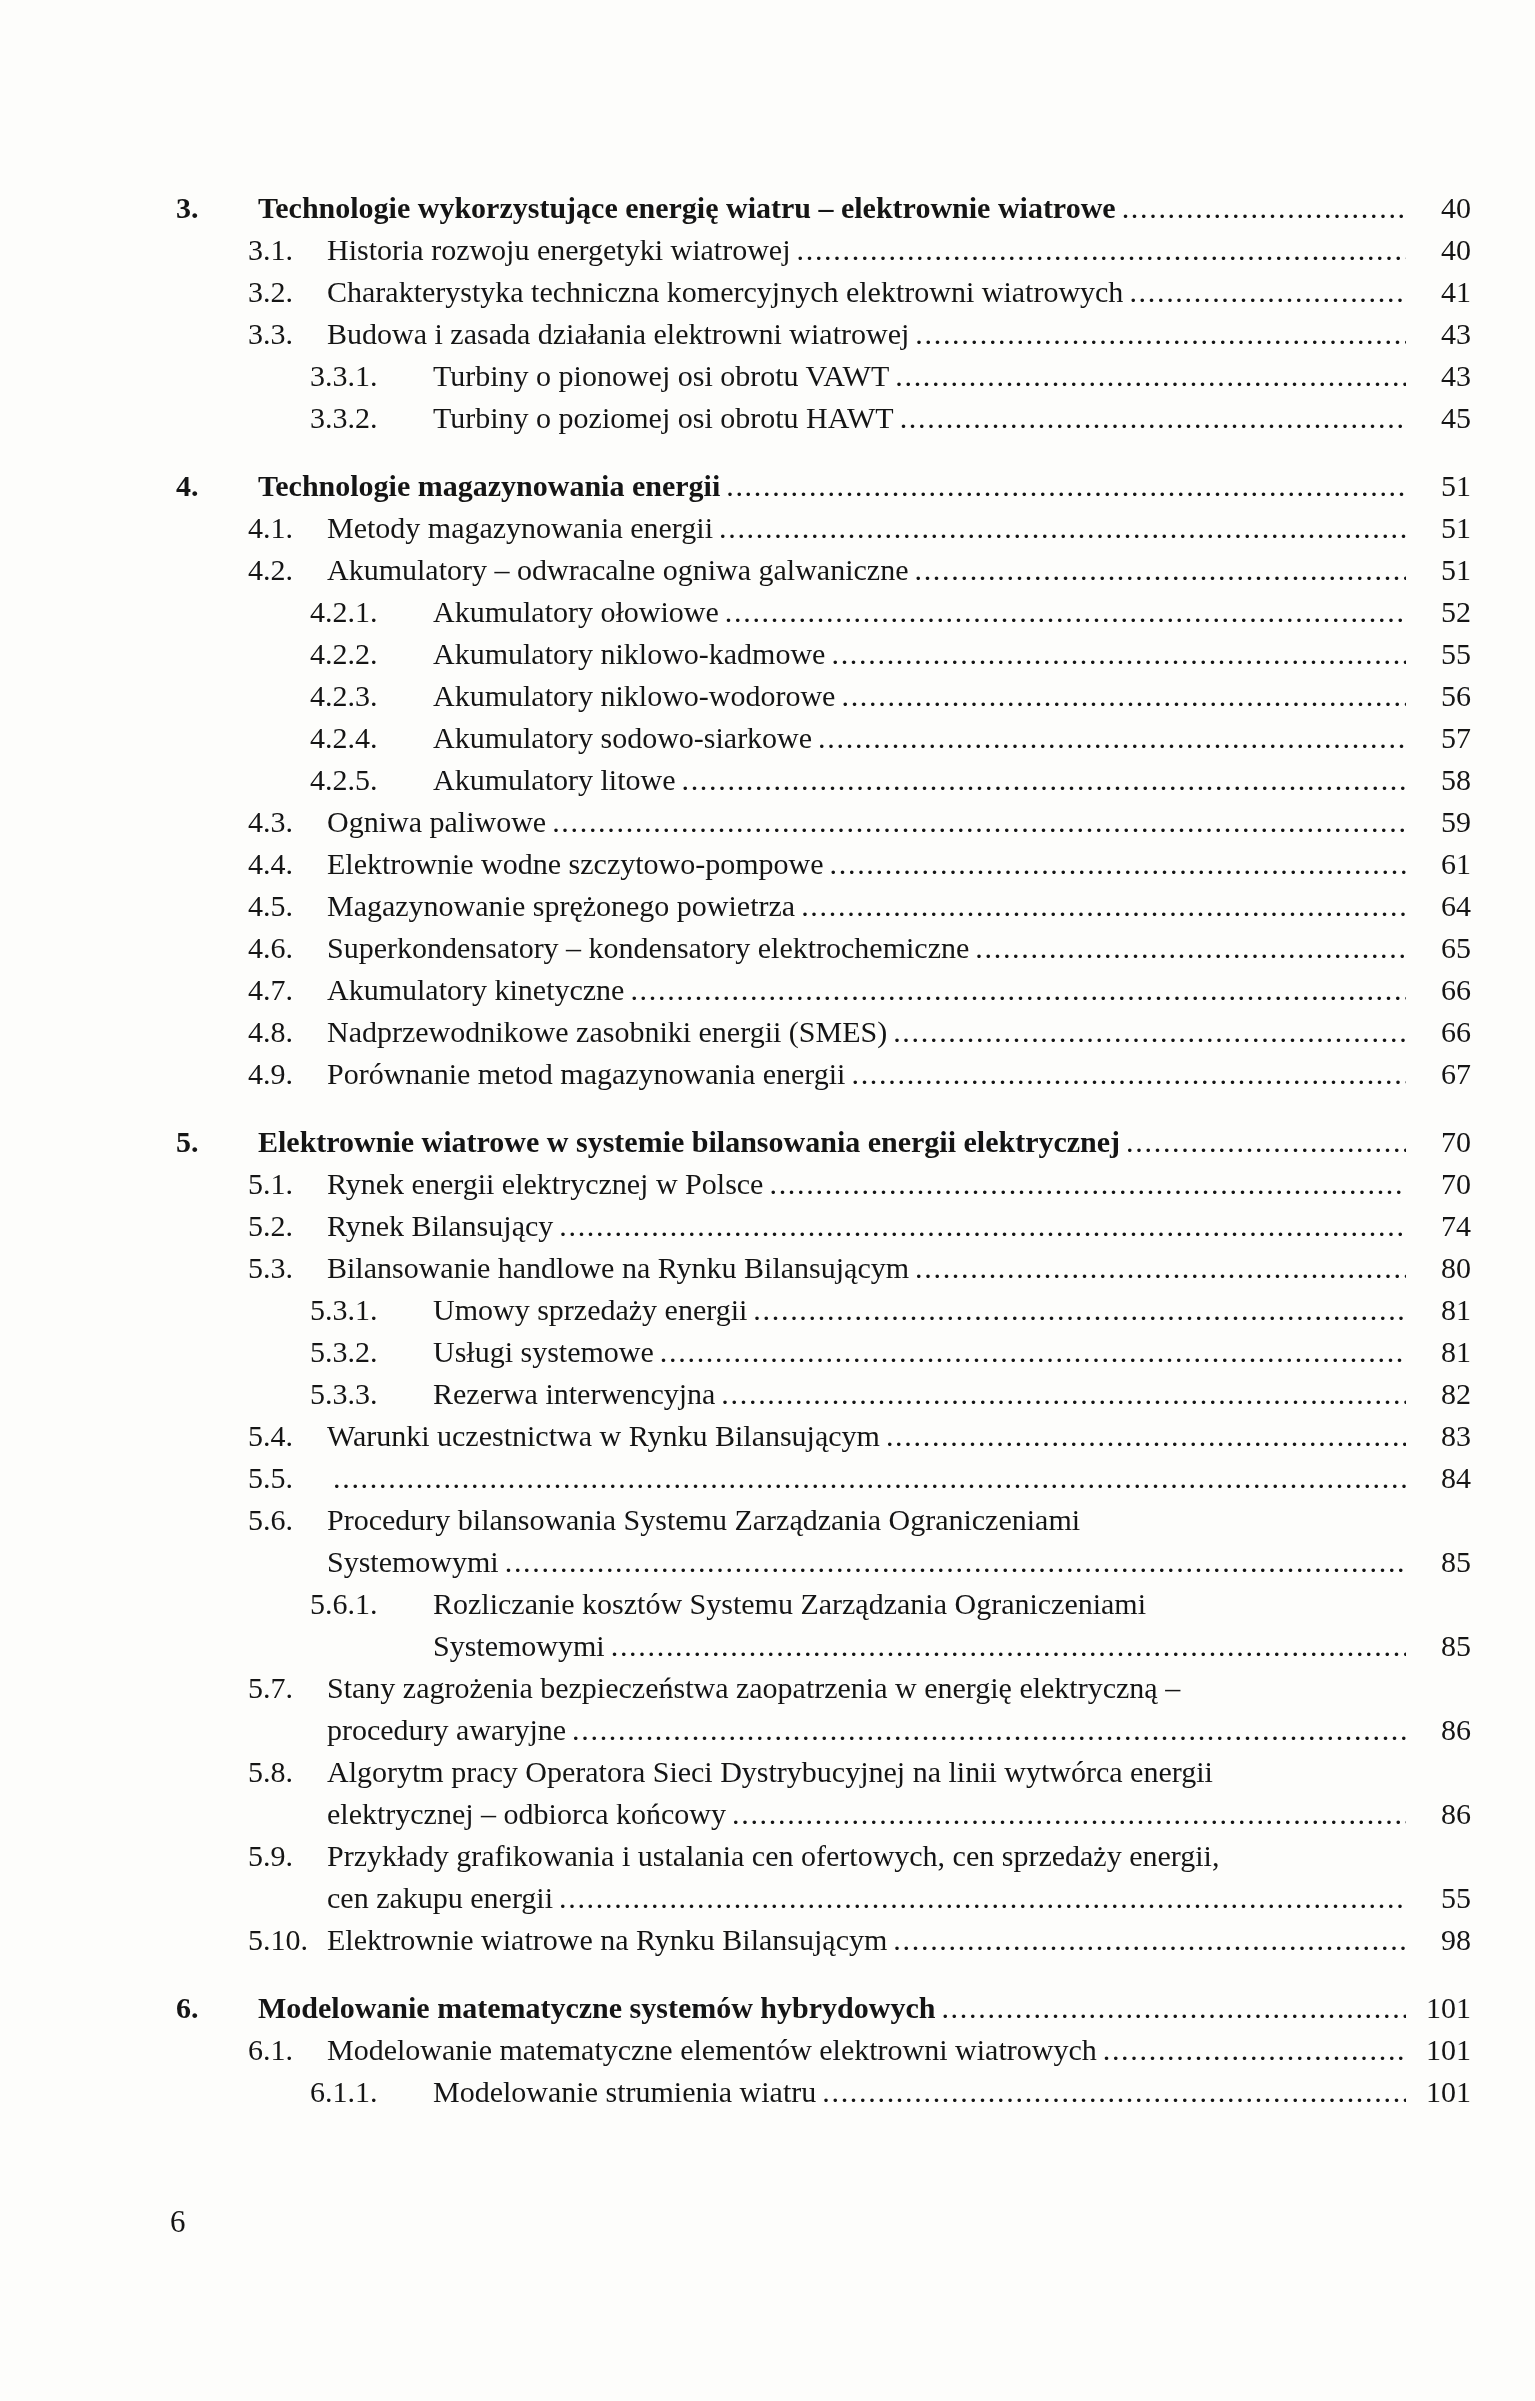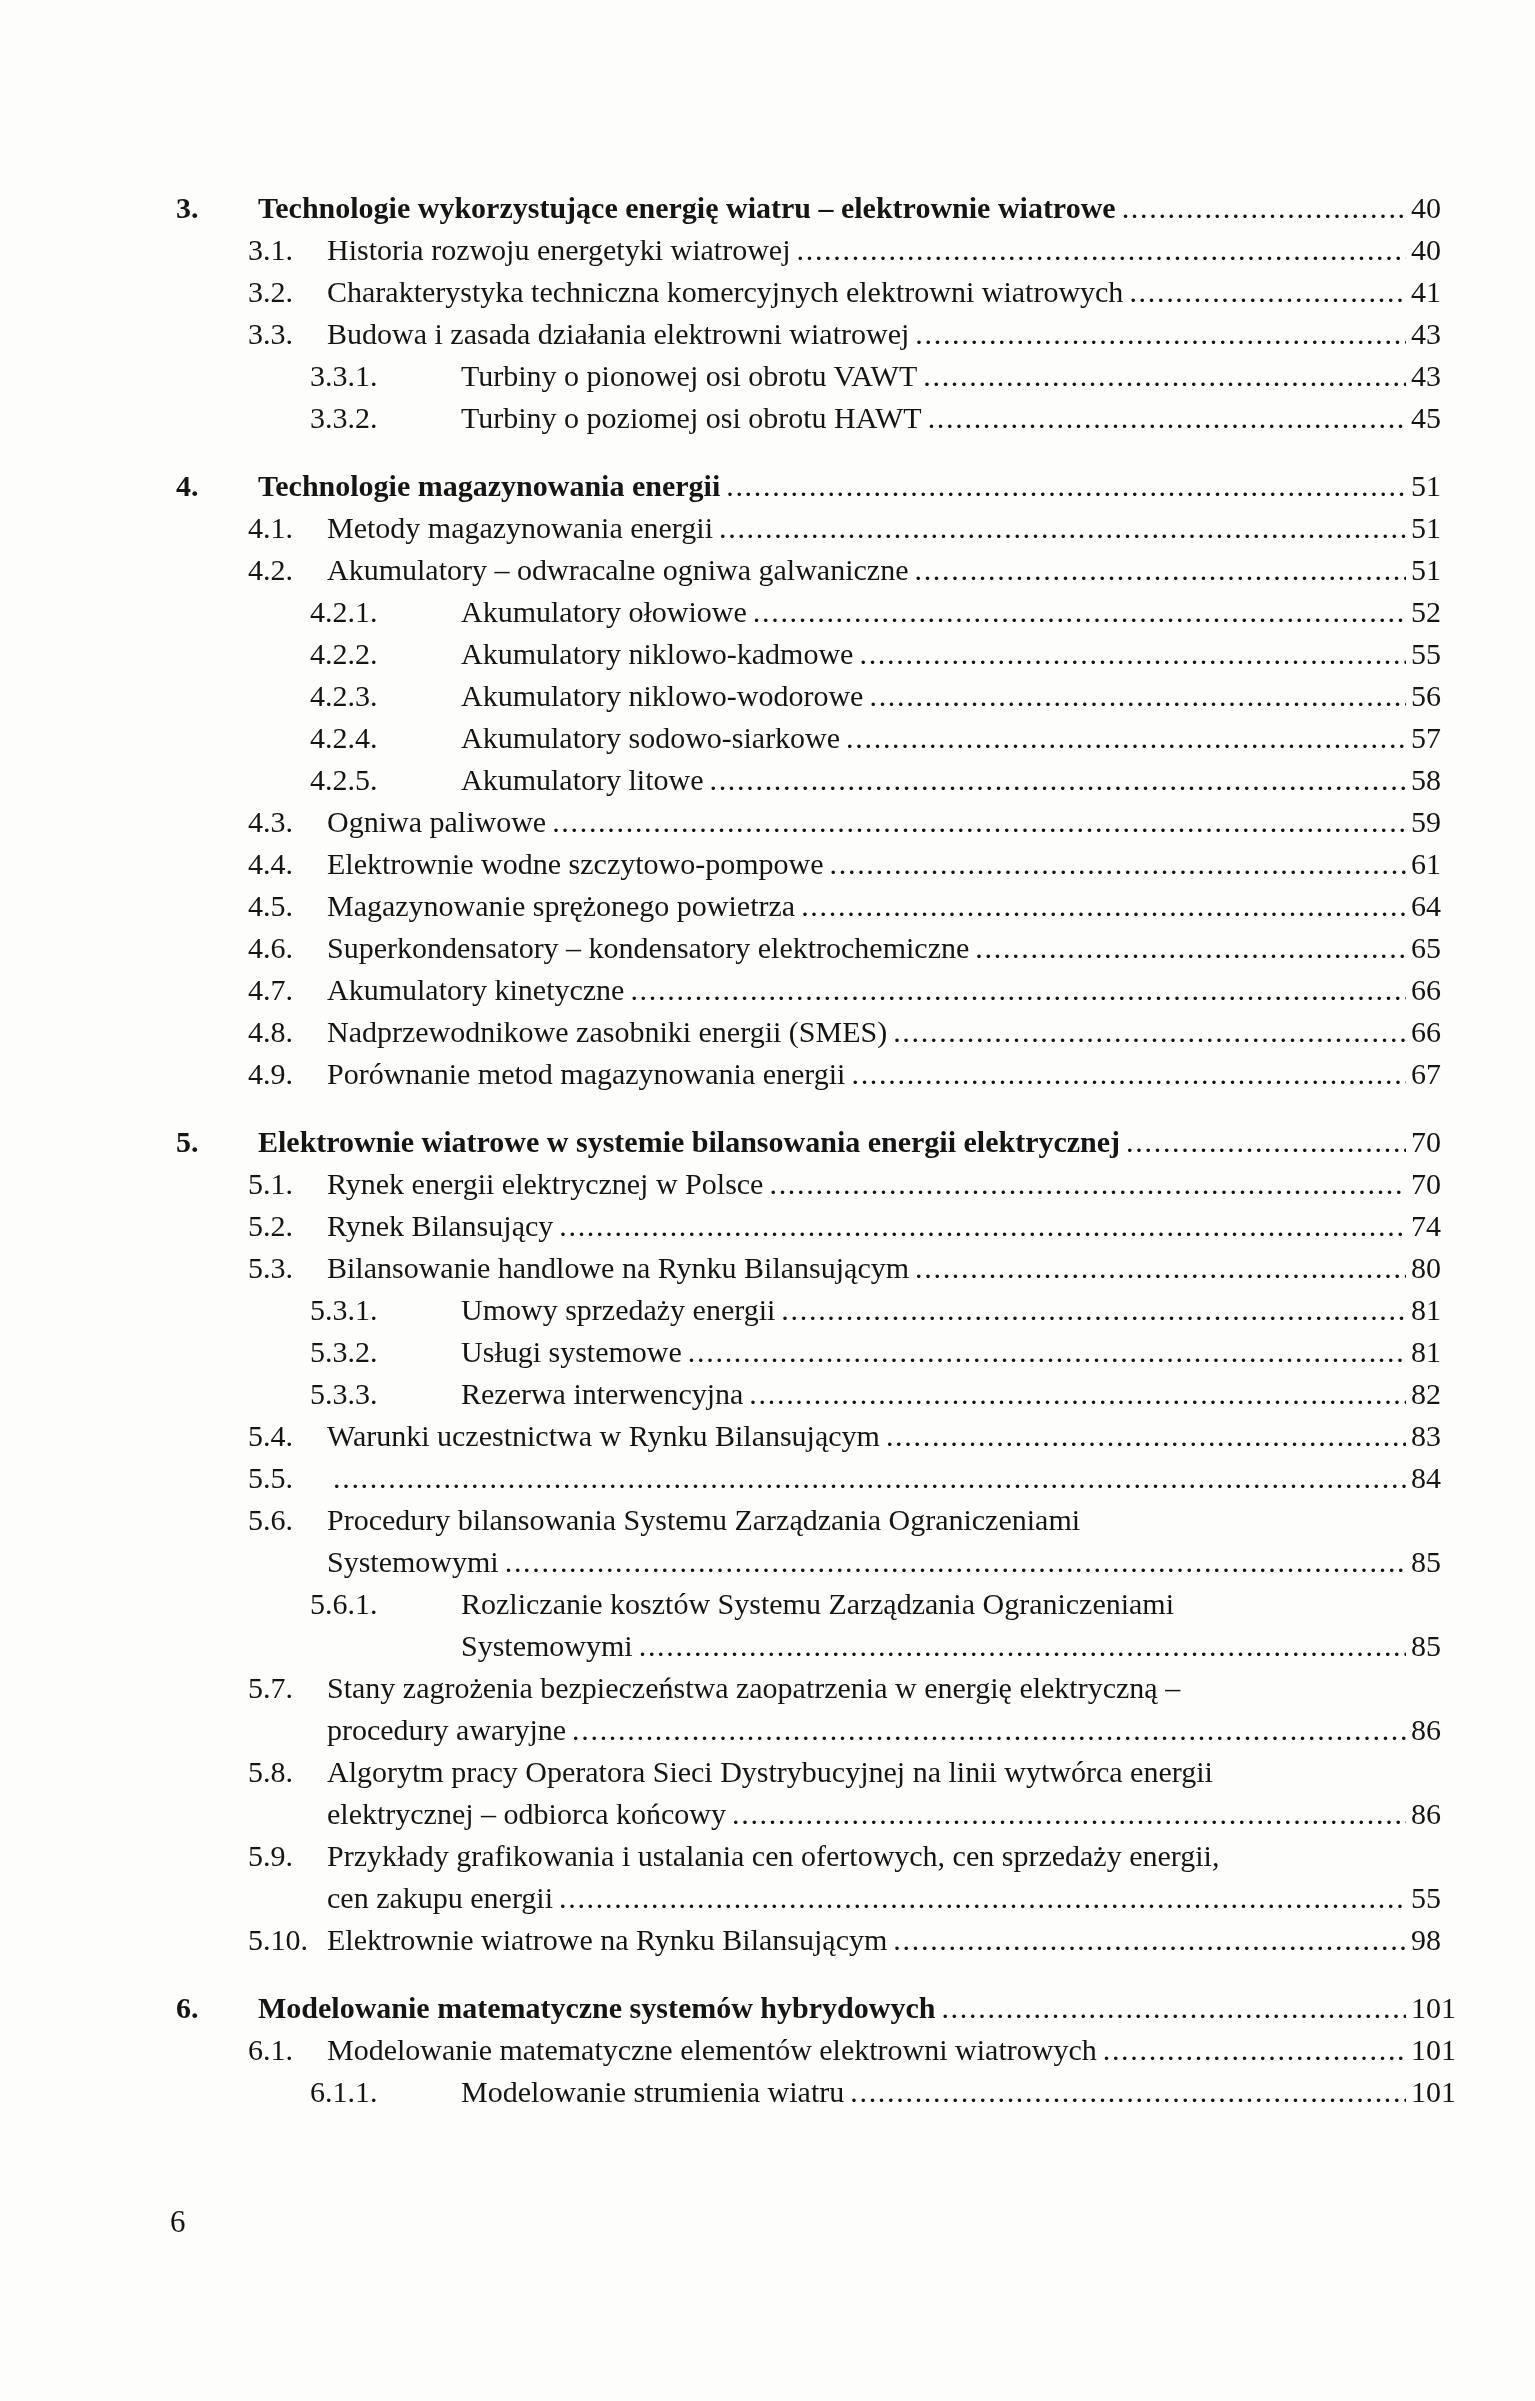--- a/index.html
+++ b/index.html
@@ -22,40 +22,41 @@
   .entry {
     display: flex;
     align-items: flex-start;
     font-size: 30px;
     line-height: 42px;
   }
   .entry.bold .num, .entry.bold .text { font-weight: bold; }
   .level-1 { padding-left: 176px; margin-top: 26px; }
   .toc .entry:first-child { margin-top: 0; }
   .level-2 { padding-left: 248px; }
-  .level-3 { padding-left: 310px; gap: 28px; }
+  .level-3 { padding-left: 310px; }
   .num { flex: 0 0 auto; }
   .level-1 .num { min-width: 74px; }
   .level-2 .num { min-width: 71px; }
   .level-3 .num { min-width: 115px; }
   .body { flex: 1 1 auto; min-width: 0; }
   .line { display: flex; align-items: baseline; margin-left: 8px; }
   .text { }
   .dots {
     flex: 1 1 0;
     min-width: 0;
     overflow: hidden;
     white-space: nowrap;
     letter-spacing: 1.7px;
     padding: 0 1.7px 0 6px;
     font-weight: normal;
   }
   .page {
     flex: 0 0 auto;
     min-width: 60px;
+    text-align: right;
     margin-left: 5.2px;
     font-weight: normal;
   }
   .footer-page {
     position: absolute;
     left: 170px;
     top: 2201px;
     font-size: 31px;
     line-height: 42px;
   }

